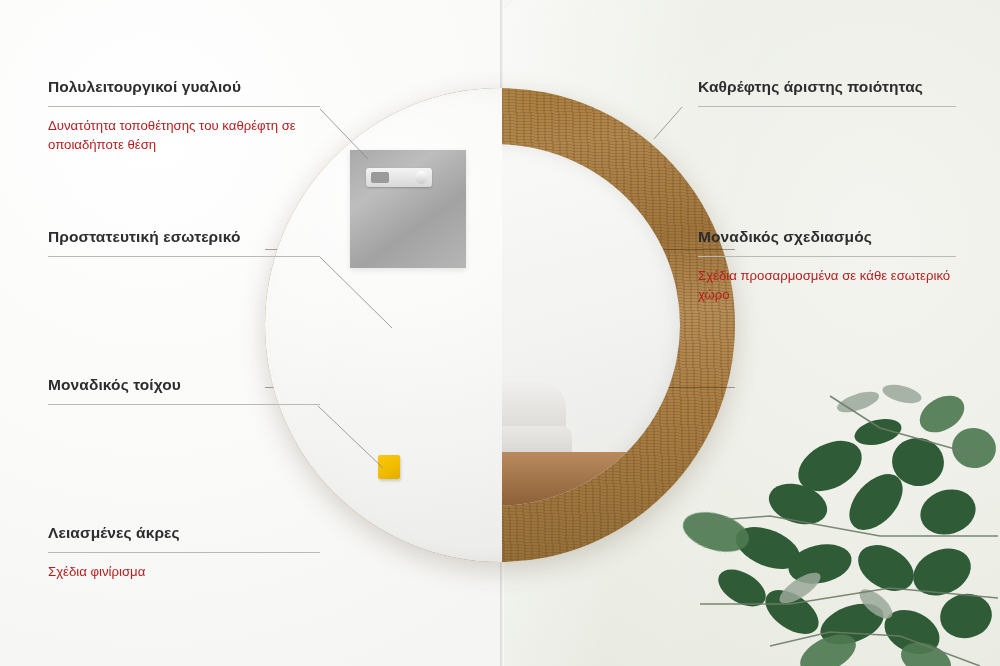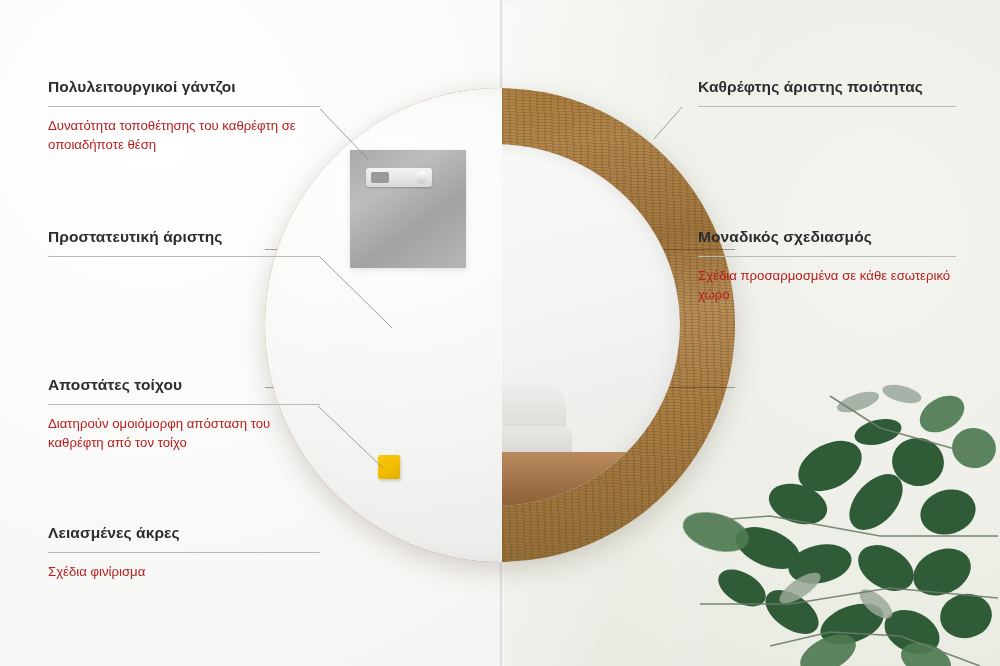--- a/index.html
+++ b/index.html
@@ -225,34 +225,33 @@
       <g stroke="#6d7d68" stroke-width="1.6" fill="none" opacity="0.9">
         <path d="M300 120 L200 92 L150 60"></path>
         <path d="M318 200 L200 200 L90 180 L10 186"></path>
         <path d="M318 262 L210 252 L110 268 L20 268"></path>
         <path d="M300 330 L220 300 L150 296 L90 310"></path>
       </g>
     </svg>
   </div>
 
   <div class="callout left c1">
-    <h3>Πολυλειτουργικοί γάντζοι</h3>
+    <h3>Πολυλειτουργικοί γυαλιού</h3>
     <div class="rule"></div>
     <p>Δυνατότητα τοποθέτησης του καθρέφτη σε οποιαδήποτε θέση</p>
   </div>
 
   <div class="callout left c2">
-    <h3>Προστατευτική άριστης</h3>
+    <h3>Προστατευτική εσωτερικό</h3>
     <div class="rule"></div>
   </div>
 
   <div class="callout left c3">
-    <h3>Αποστάτες τοίχου</h3>
-    <div class="rule"></div>
-    <p>Διατηρούν ομοιόμορφη απόσταση του καθρέφτη από τον τοίχο</p>
+    <h3>Μοναδικός τοίχου</h3>
+    <div class="rule"></div>
   </div>
 
   <div class="callout left c4">
     <h3>Λειασμένες άκρες</h3>
     <div class="rule"></div>
     <p>Σχέδια φινίρισμα</p>
   </div>
 
   <div class="callout right r1">
     <h3>Καθρέφτης άριστης ποιότητας</h3>

